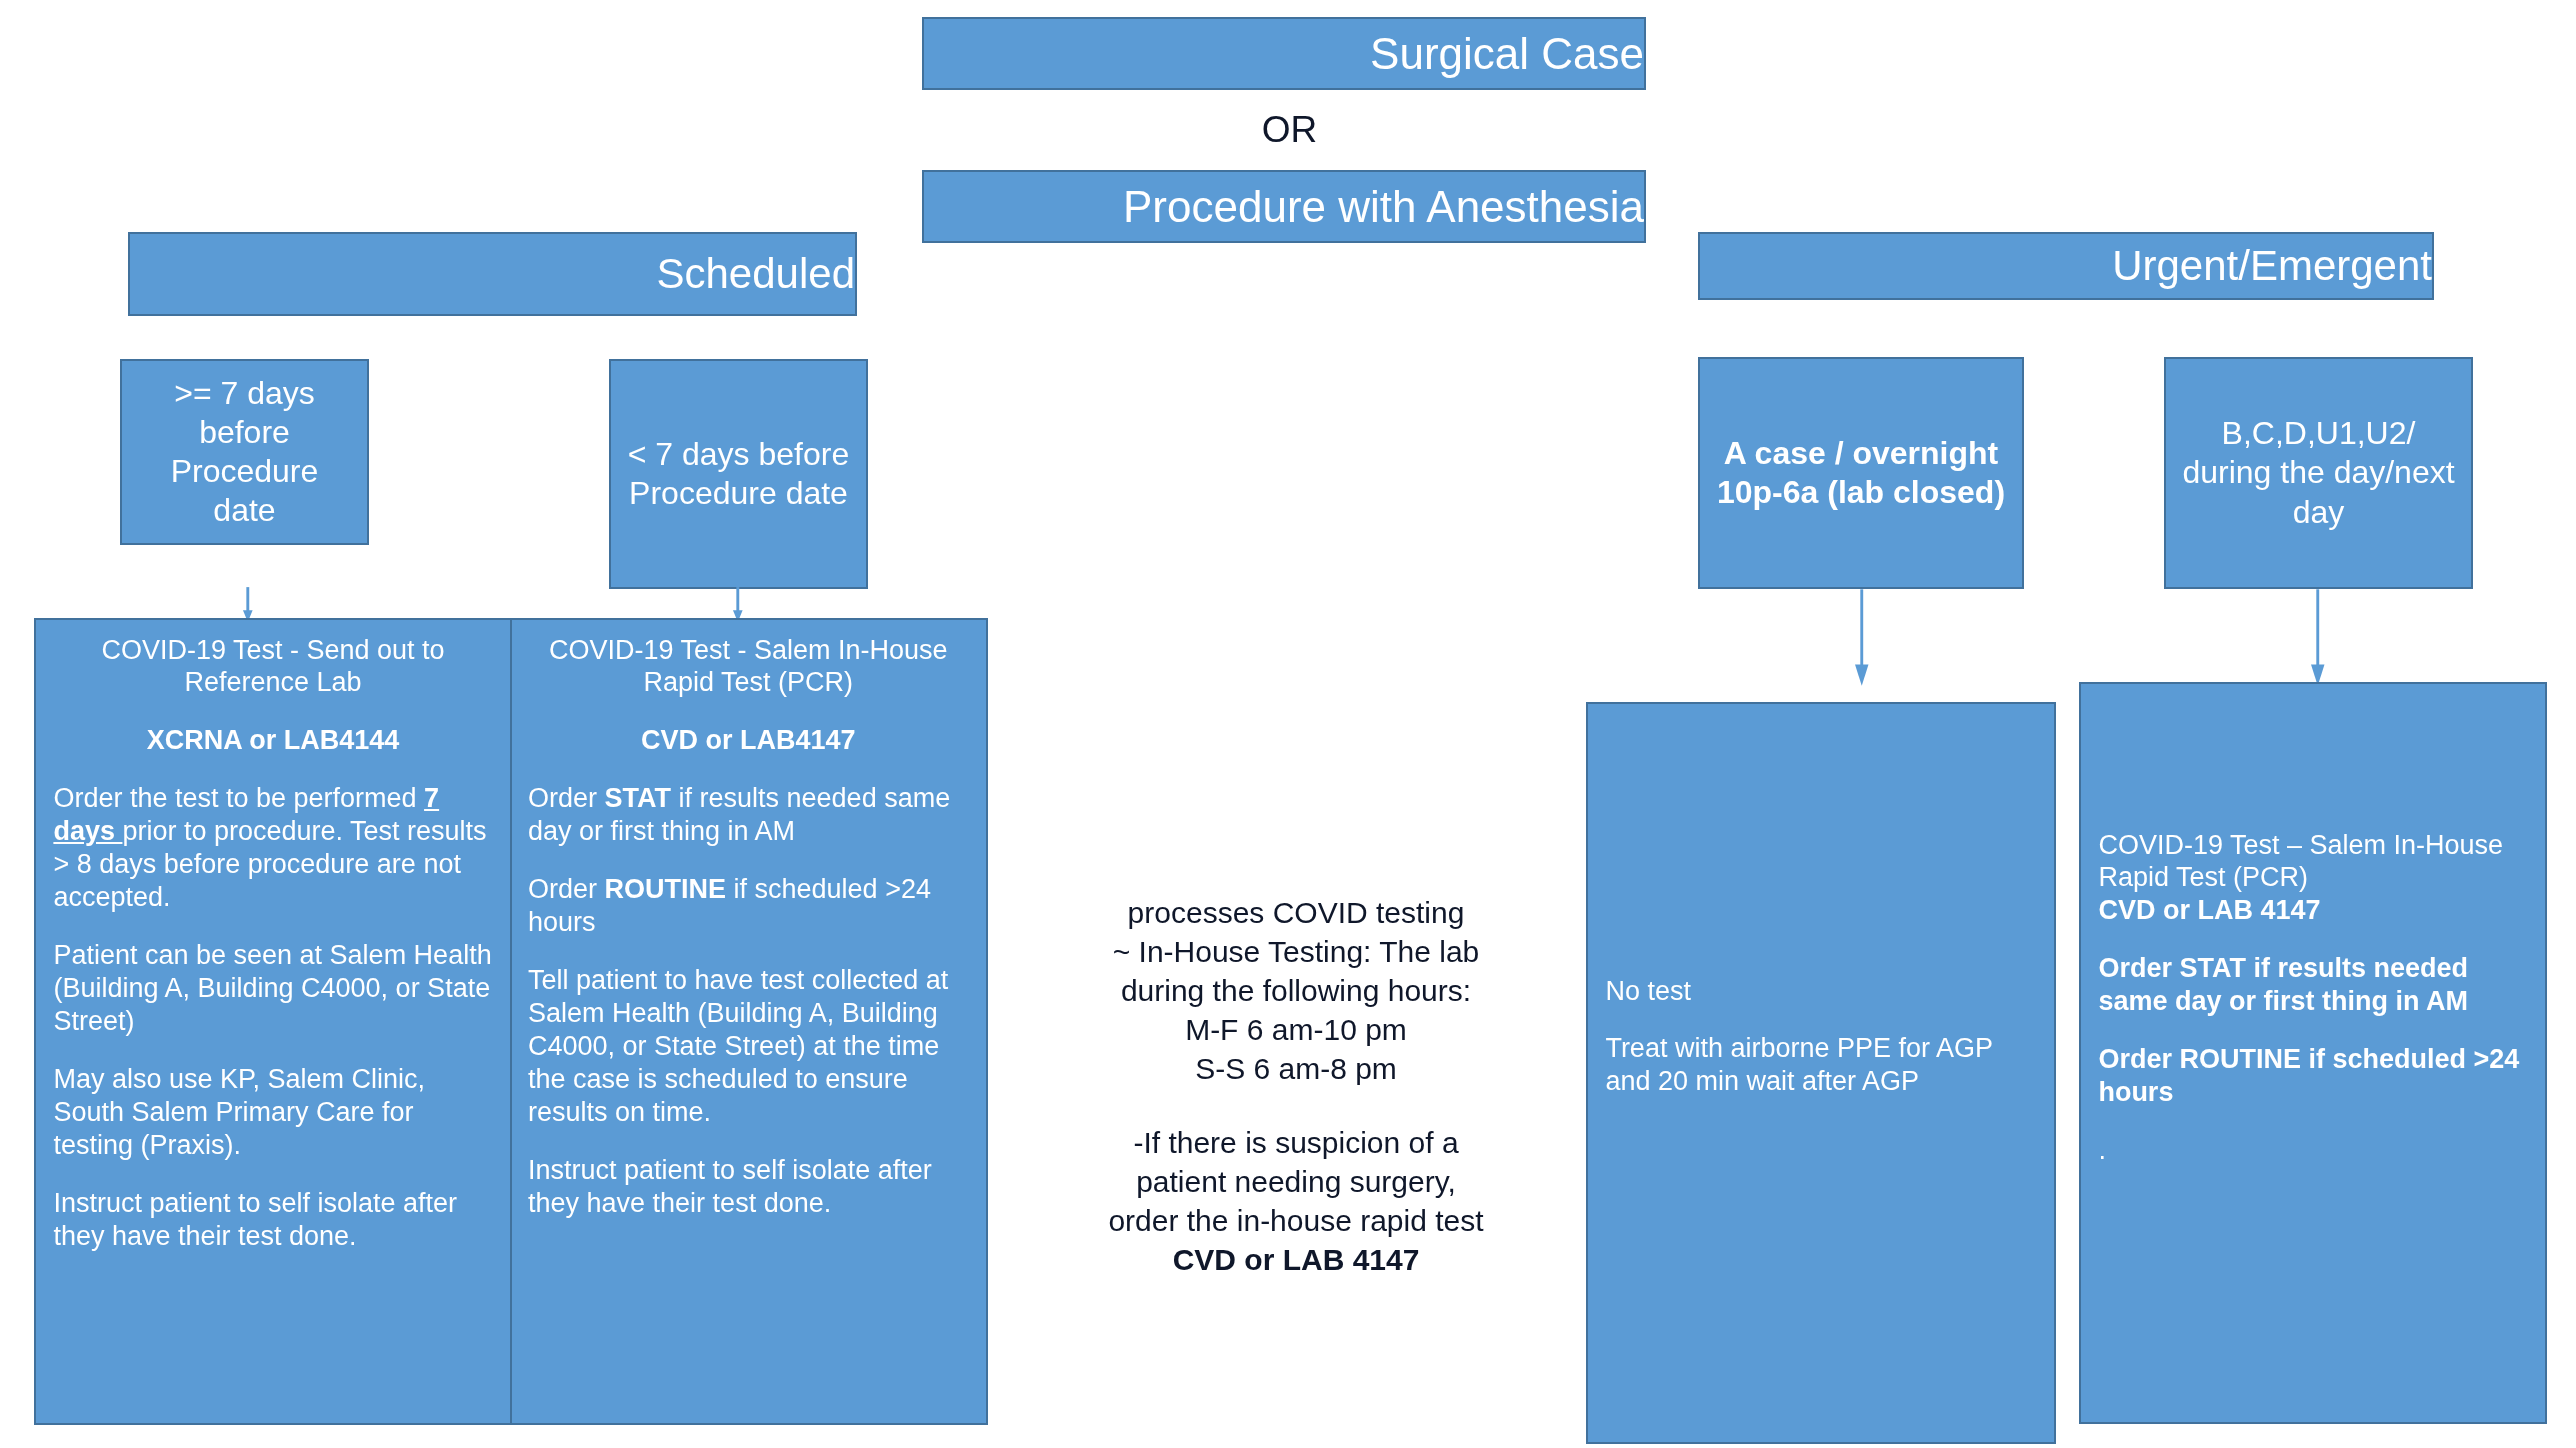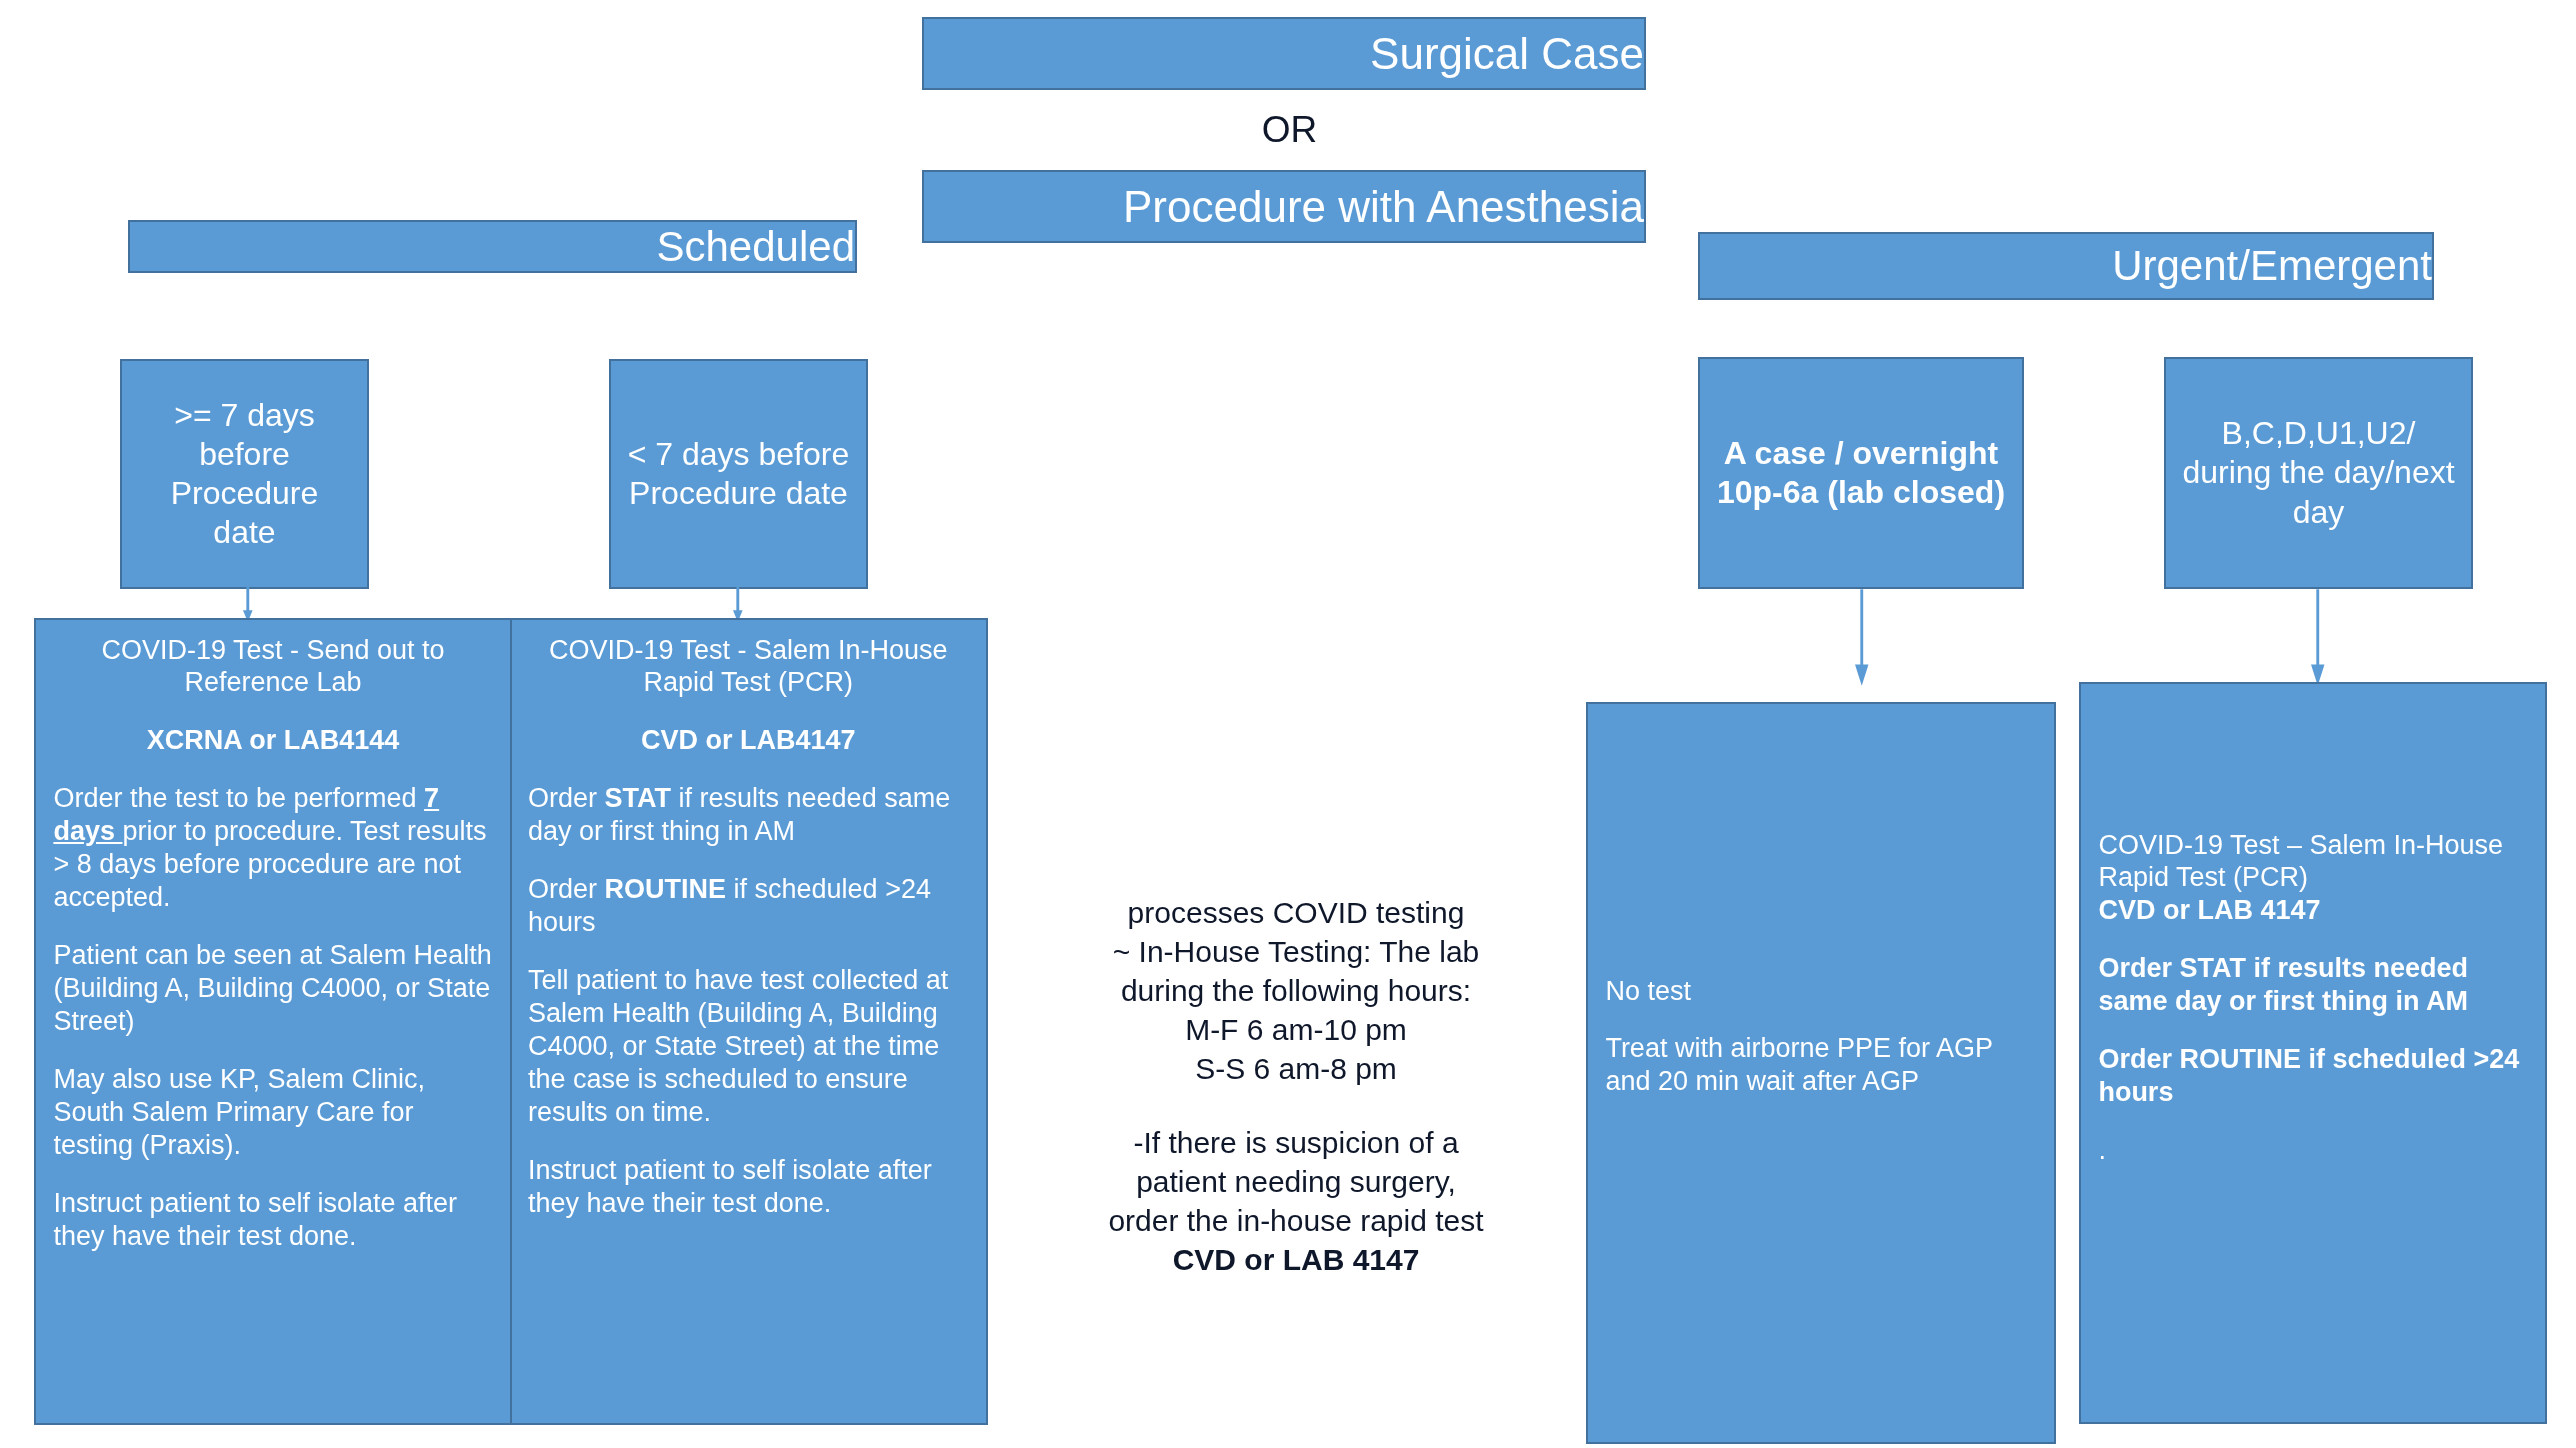--- a/index.html
+++ b/index.html
@@ -88,29 +88,29 @@
   </div>
 
   <div class="plain-text or-label" style="left:1212px; top:111px; width:155px;">
     <span>OR</span>
   </div>
 
   <div class="box center-title title-lg" style="left:922px; top:170px; width:724px; height:73px;padding-left:38px;">
     <span>Procedure with Anesthesia</span>
   </div>
 
-  <div class="box center-title title-md" style="left:128px; top:220px; width:729px; height:53px;">
+  <div class="box center-title title-md" style="left:128px; top:232px; width:729px; height:84px;">
     <span>Scheduled</span>
   </div>
 
   <div class="box center-title title-md" style="left:1698px; top:232px; width:736px; height:68px;">
     <span>Urgent/Emergent</span>
   </div>
 
-  <div class="box centered-text cond" style="left:120px; top:359px; width:249px; height:230px; padding:0 13.5px;">
+  <div class="box centered-text cond" style="left:120px; top:359px; width:249px; height:186px; padding:0 13.5px;">
     <span>&gt;= 7 days before Procedure date</span>
   </div>
 
   <div class="box centered-text cond" style="left:609px; top:359px; width:259px; height:230px; padding:0 13.5px;">
     <span>&lt; 7 days before Procedure date</span>
   </div>
 
   <div class="box centered-text cond" style="left:1698px; top:357px; width:326px; height:232px; padding:0 15.5px;font-weight:bold;">
     <span>A case / overnight 10p-6a (lab closed)</span>
   </div>

